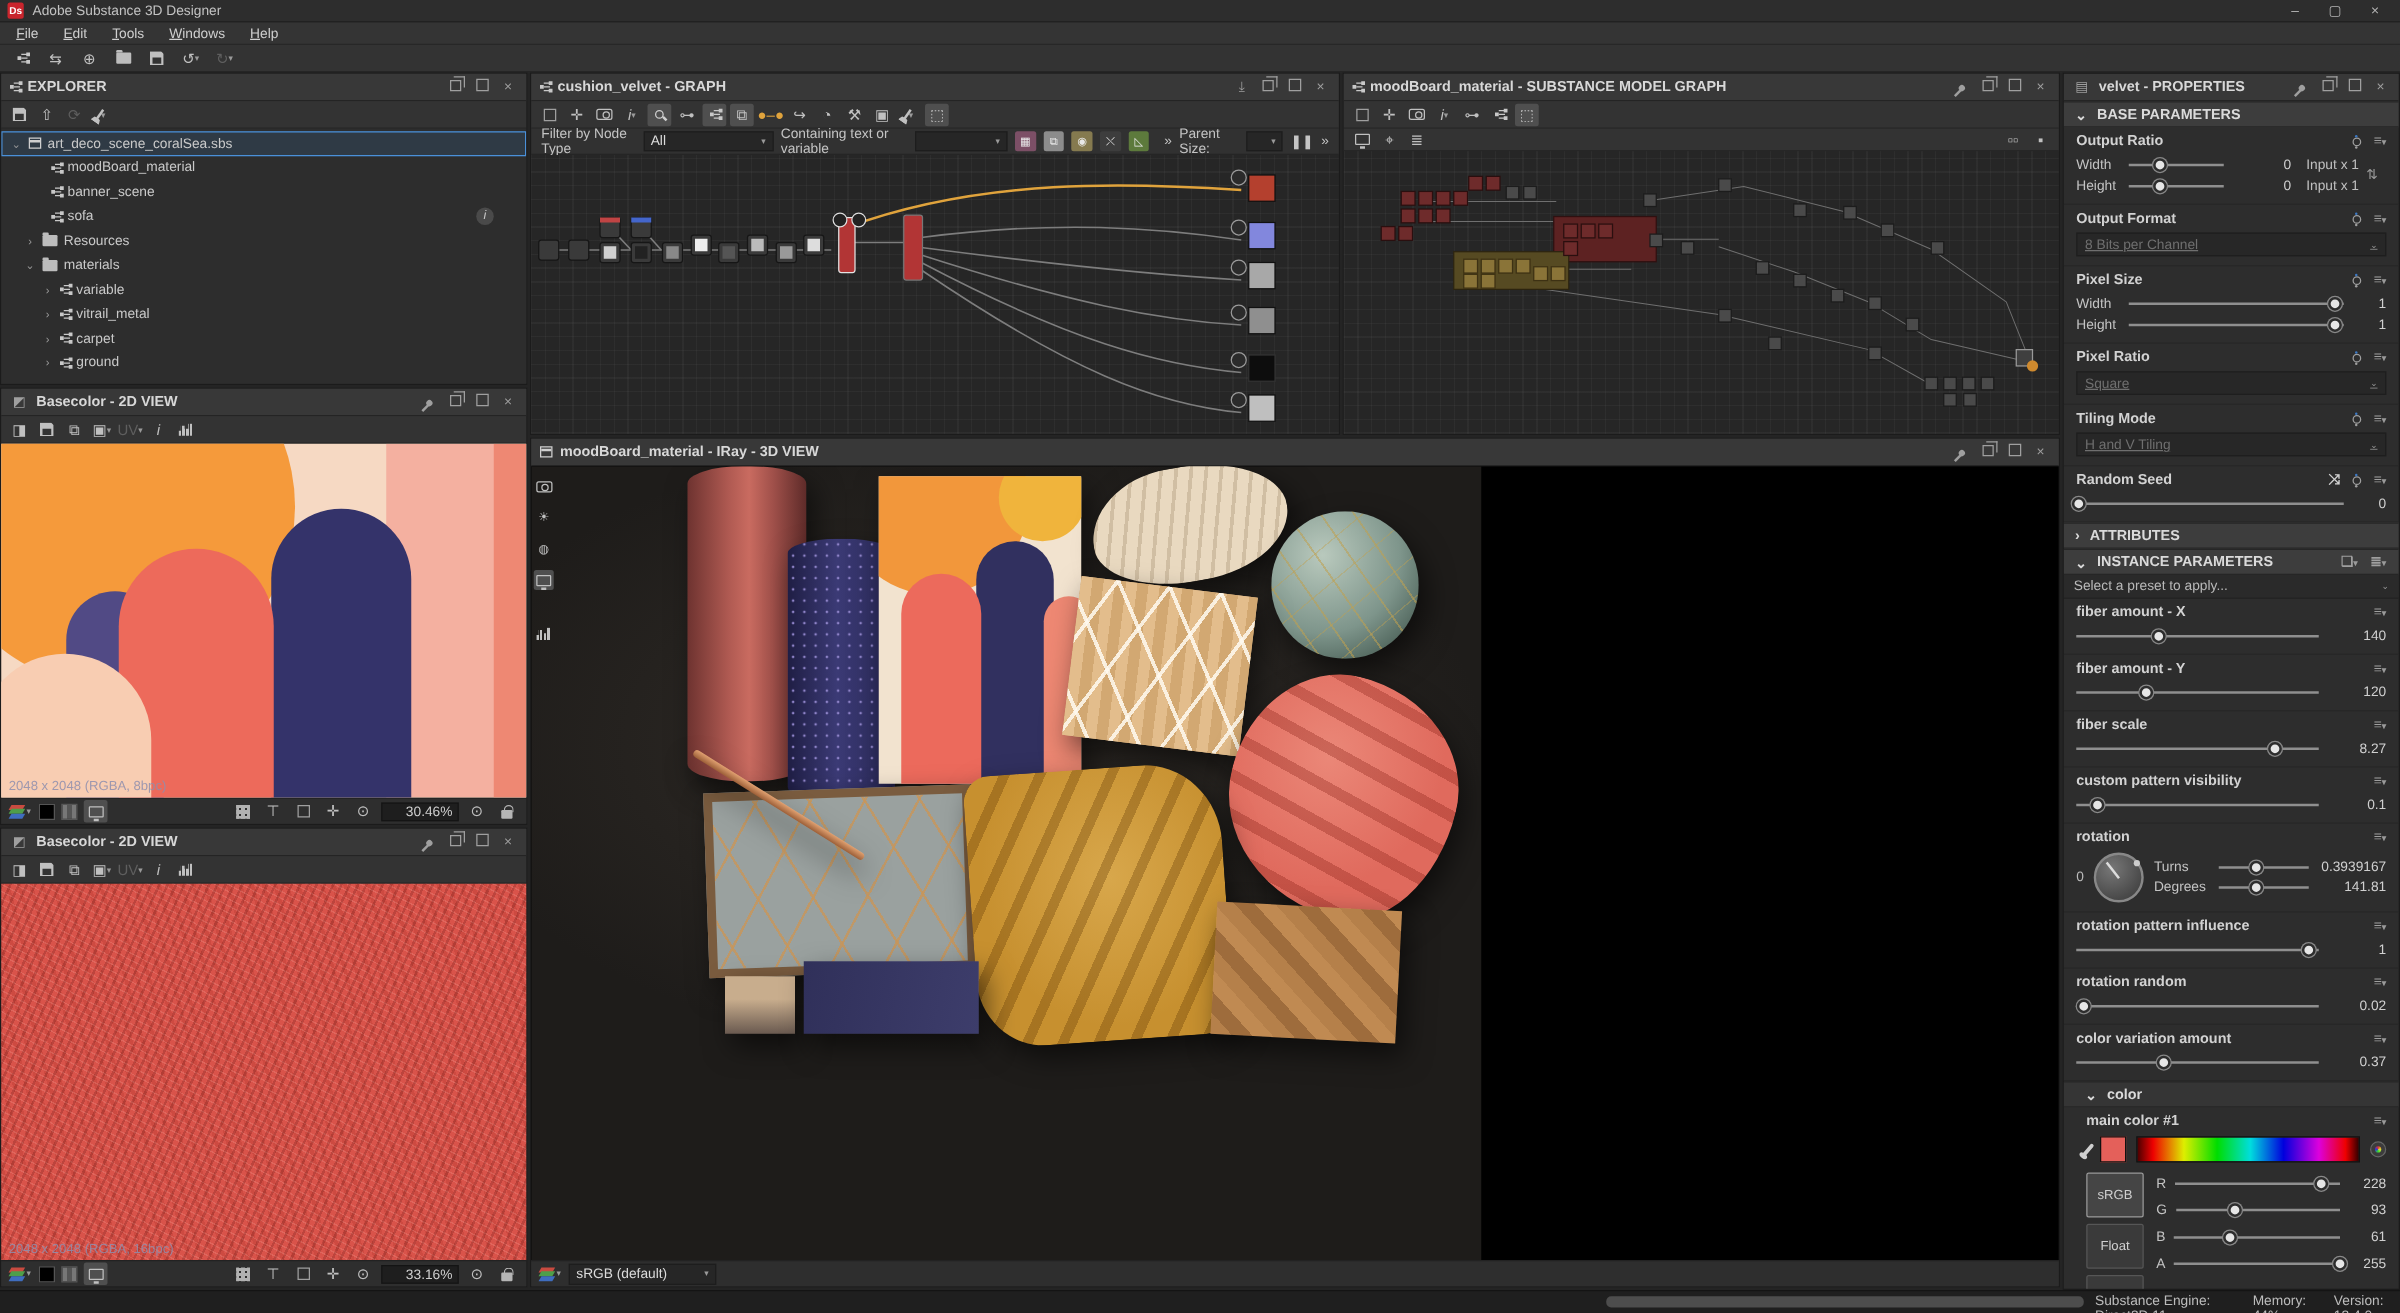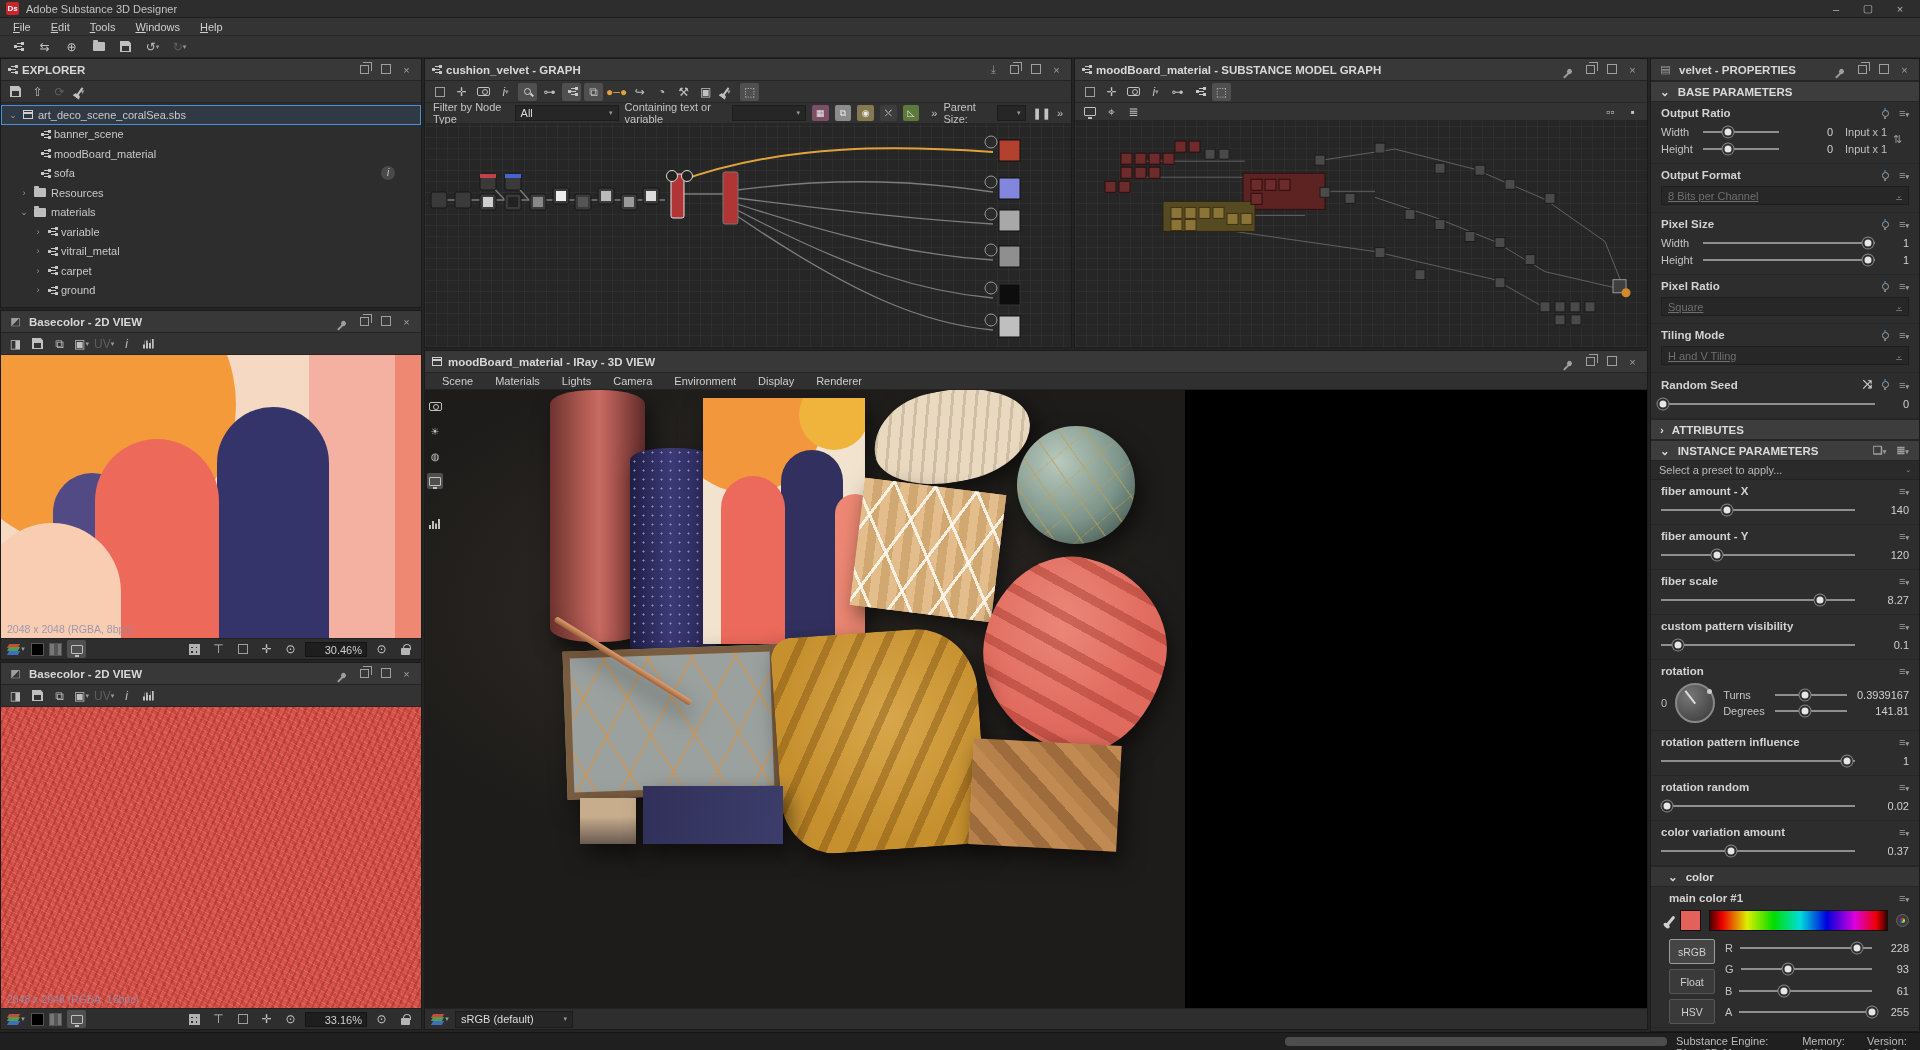--- a/index.html
+++ b/index.html
@@ -153,21 +153,21 @@
   .presetrow { height:19px; background:#2a2a2a; border-bottom:1px solid #222; color:#b9b9b9; display:flex;
     align-items:center; padding:0 8px; flex:none; }
   .dial { width:40px; height:40px; border-radius:50%; background:radial-gradient(circle at 35% 30%, #777, #4a4a4a 70%, #3a3a3a);
     border:2px solid #888; position:relative; }
   .dial::after { content:""; position:absolute; left:50%; top:50%; width:16px; height:1.5px; background:#ddd;
     transform-origin:0 50%; transform:rotate(-128deg); }
   .dial::before { content:""; position:absolute; right:1px; top:4px; width:5px; height:5px; border-radius:50%; background:#ccc; }
   .spectrum { flex:1; height:21px; border:1px solid #111;
     background:linear-gradient(90deg,#4d0000,#e00 7%,#de0 21%,#0d0 36%,#0dd 51%,#00d 66%,#d0d 82%,#e00 94%,#300); }
   .cswatch { width:21px; height:21px; border:1px solid #111; }
-  .mode { width:46px; height:25px; background:#3a3a3a; border:1px solid #565656; border-radius:2px; color:#cfcfcf;
+  .mode { width:46px; height:36px; background:#3a3a3a; border:1px solid #565656; border-radius:2px; color:#cfcfcf;
     font-size:10.5px; display:flex; align-items:center; justify-content:center; }
   .mode.on { border-color:#9a9a9a; background:#454545; }
   .chrow { display:flex; align-items:center; height:21.5px; gap:7px; color:#c4c4c4; }
   .chrow .track { height:2px; }
   .chrow .val { min-width:30px; }
 
   
   .statusbar { position:absolute; left:0; top:1032px; width:1920px; height:18px; background:#1f1f1f;
     border-top:1px solid #141414; display:flex; align-items:center; color:#bcbcbc; }
   .progresspill { position:absolute; left:1285px; top:4px; width:382px; height:9px; background:#4d4d4d; border-radius:4px; }
@@ -233,25 +233,25 @@
         </span>
     </div>
     <div class="tree">
       <div class="trow selected">
         <span class="chev">⌄</span>
           <span class="ic-pkg"></span>
         <span>art_deco_scene_coralSea.sbs</span>
       </div>
       <div class="trow" style="padding-left:40px">
         <span class="ic-nodes"></span>
-        <span>banner_scene</span>
+        <span>moodBoard_material</span>
       </div>
       <div class="trow" style="padding-left:40px">
         <span class="ic-nodes"></span>
-        <span>moodBoard_material</span>
+        <span>banner_scene</span>
       </div>
       <div class="trow" style="padding-left:40px">
         <span class="ic-nodes"></span>
         <span>sofa</span>
         <span class="tinfo">i</span>
       </div>
       <div class="trow" style="padding-left:18px">
         <span class="chev">›</span>
           <span class="ic-folder"></span>
         <span>Resources</span>
@@ -658,29 +658,20 @@
   <div class="panel" style="left:424px; top:350px; width:1224px; height:680px;">
     <div class="phead">
       <span class="ic-pkg"></span>
       <span class="ptitle">moodBoard_material - IRay - 3D VIEW</span>
       <span class="sp"></span>
       <span class="hbtn"><span class="ic-pin"></span></span>
       <span class="hbtn"><span class="ic-float"></span></span>
       <span class="hbtn"><span class="ic-max"></span></span>
       <span class="hbtn">×</span>
     </div>
-    <div class="v3dmenu">
-      <span>Scene</span>
-      <span>Materials</span>
-      <span>Lights</span>
-      <span>Camera</span>
-      <span>Environment</span>
-      <span>Display</span>
-      <span>Renderer</span>
-    </div>
     <div class="v3dcanvas">
       <div class="lstrip">
         <span class="tbi">
             <span class="ic-cam"></span>
           </span>
         <span class="tbi">☀</span>
         <span class="tbi">◍</span>
         <span class="tbi active">
             <span class="ic-monitor"></span>
           </span>

